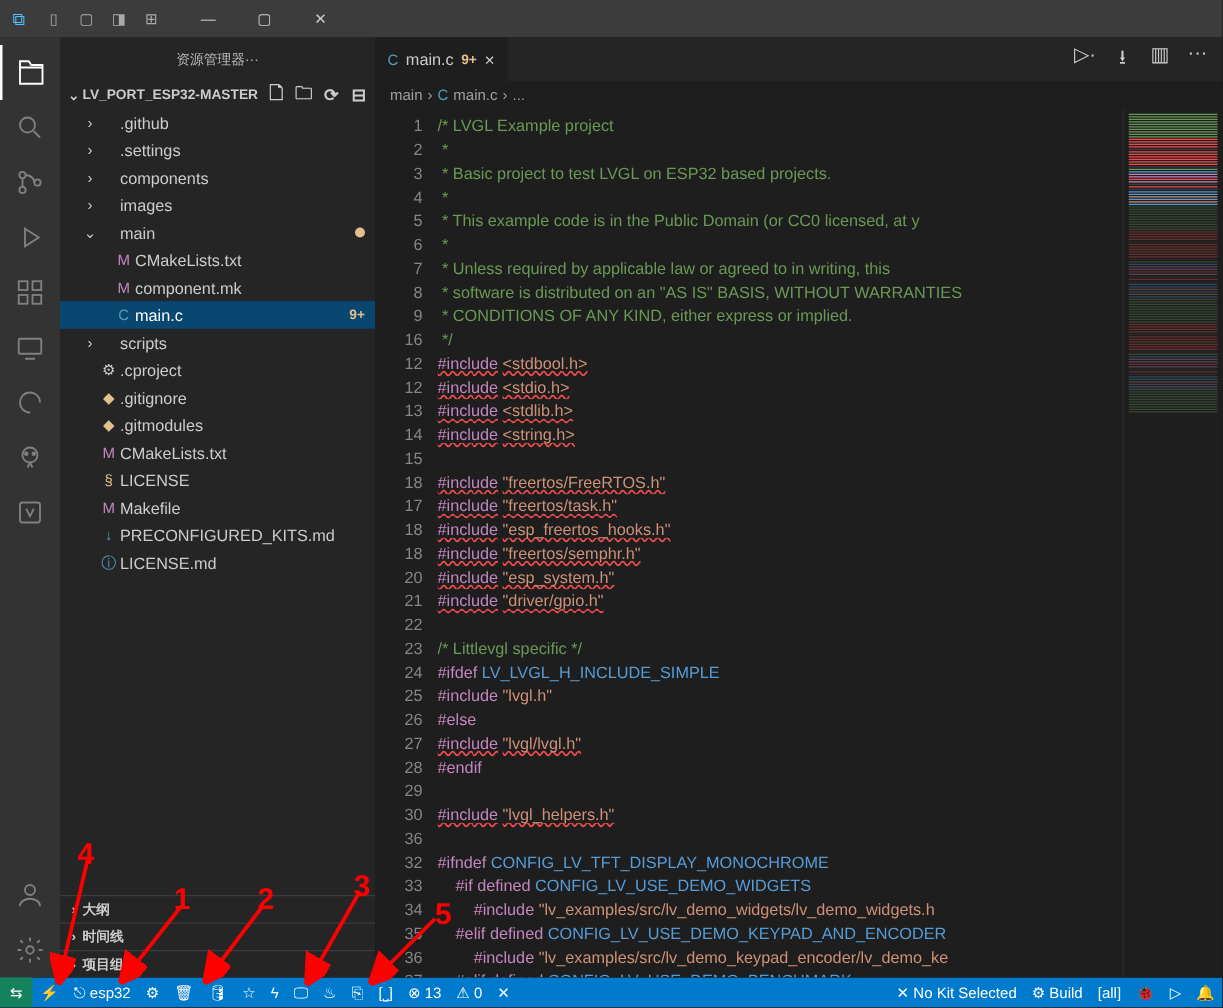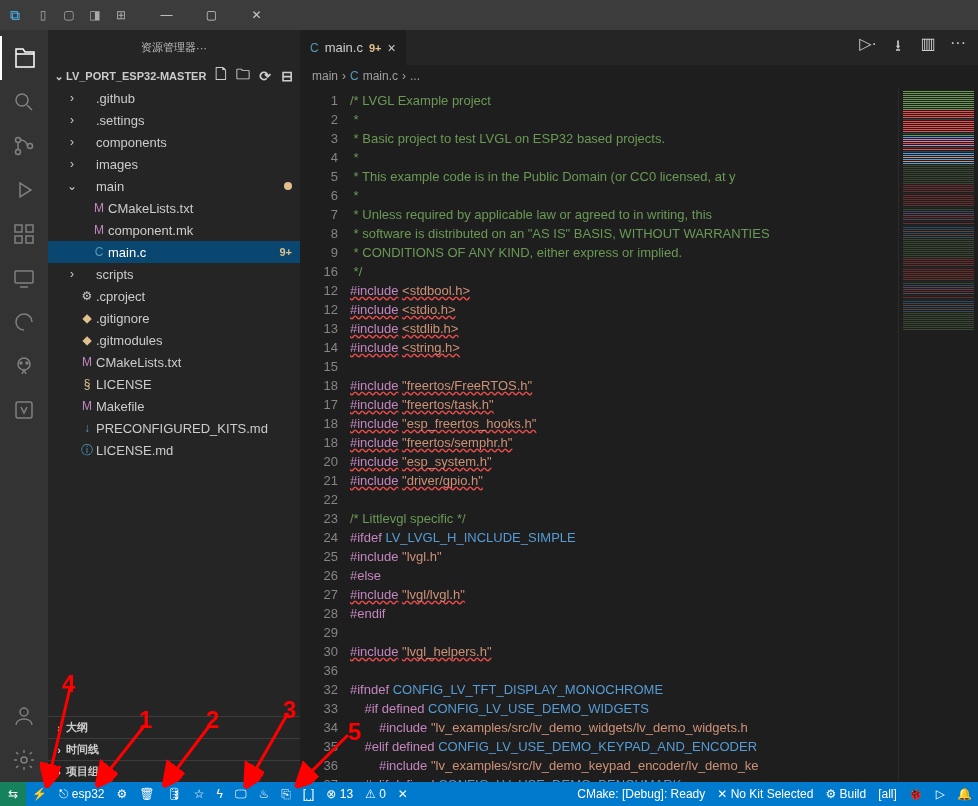--- a/index.html
+++ b/index.html
@@ -468,21 +468,20 @@
   <div class="sb-item">☆</div>
   <div class="sb-item">ϟ</div>
   <div class="sb-item">🖵</div>
   <div class="sb-item">♨</div>
   <div class="sb-item">⎘</div>
   <div class="sb-item">[⎵]</div>
   <div class="sb-item">⊗ 13</div>
   <div class="sb-item">⚠ 0</div>
   <div class="sb-item">✕</div>
   <div class="spacer"></div>
-  <div class="sb-item">CMake: [Debug]: Ready</div>
   <div class="sb-item">✕ No Kit Selected</div>
   <div class="sb-item">⚙ Build</div>
   <div class="sb-item">[all]</div>
   <div class="sb-item">🐞</div>
   <div class="sb-item">▷</div>
   <div class="sb-item">🔔</div>
 </div>
 
 <svg class="red-arrow" style="left:40px;top:682px" width="230" height="110">
     <defs>

